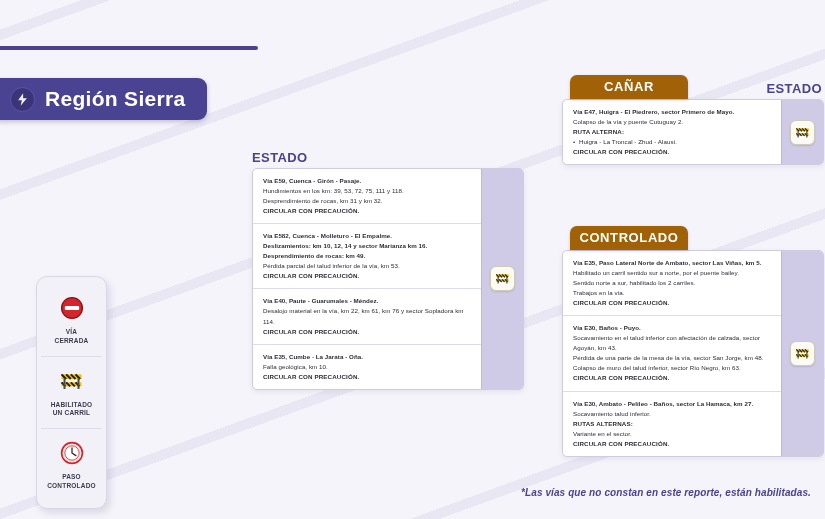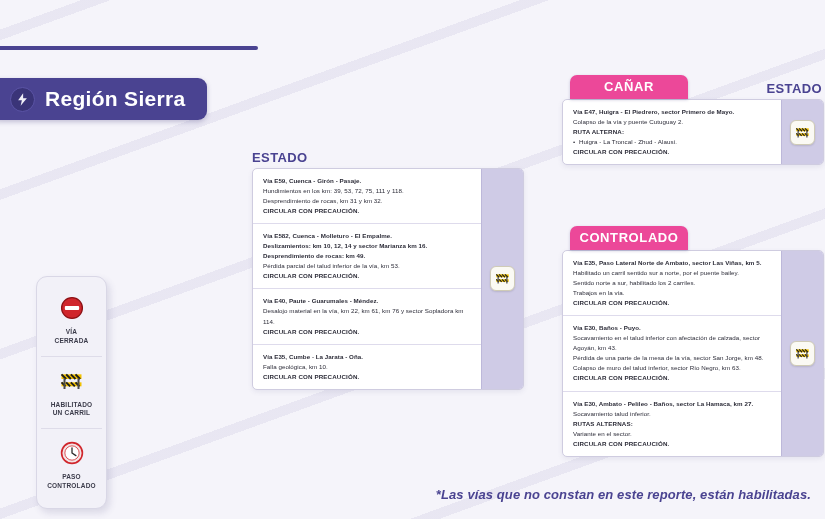--- a/index.html
+++ b/index.html
@@ -88,21 +88,21 @@
     white-space: pre-line;
   }
 
   
   .panel { position: absolute; }
   .panel-head-row {
     display: flex; align-items: flex-end; justify-content: space-between;
     padding-right: 2px;
   }
   .panel-title {
-    background: #ec4899;
+    background: #a16207;
     color: #fff;
     font-size: 13px;
     font-weight: bold;
     letter-spacing: .6px;
     text-align: center;
     padding: 4px 0 5px;
     border-radius: 7px 7px 0 0;
     box-shadow: 0 1px 3px rgba(60,55,120,.25);
     margin-left: 8px;
   }
@@ -153,21 +153,21 @@
   
   #panel-azuay { left: 252px; top: 150px; width: 272px; }
   #panel-azuay .panel-title { width: 120px; }
   #panel-canar { left: 562px; top: 75px; width: 262px; }
   #panel-canar .panel-title { width: 118px; }
   #panel-tungurahua { left: 562px; top: 226px; width: 262px; }
   #panel-tungurahua .panel-title { width: 118px; }
 
   .footnote {
     position: absolute; right: 14px; top: 487px;
-    font-size: 13px;
+    font-size: 10px;
     font-style: italic;
     font-weight: bold;
     color: #4a4391;
     letter-spacing: .1px;
   }
 </style>
 </head>
 <body>
 
 <div id="stage">

